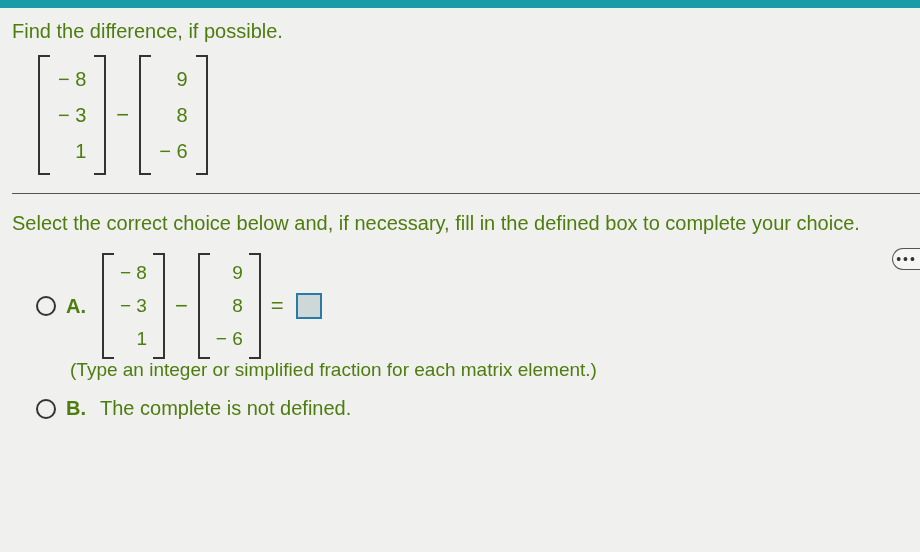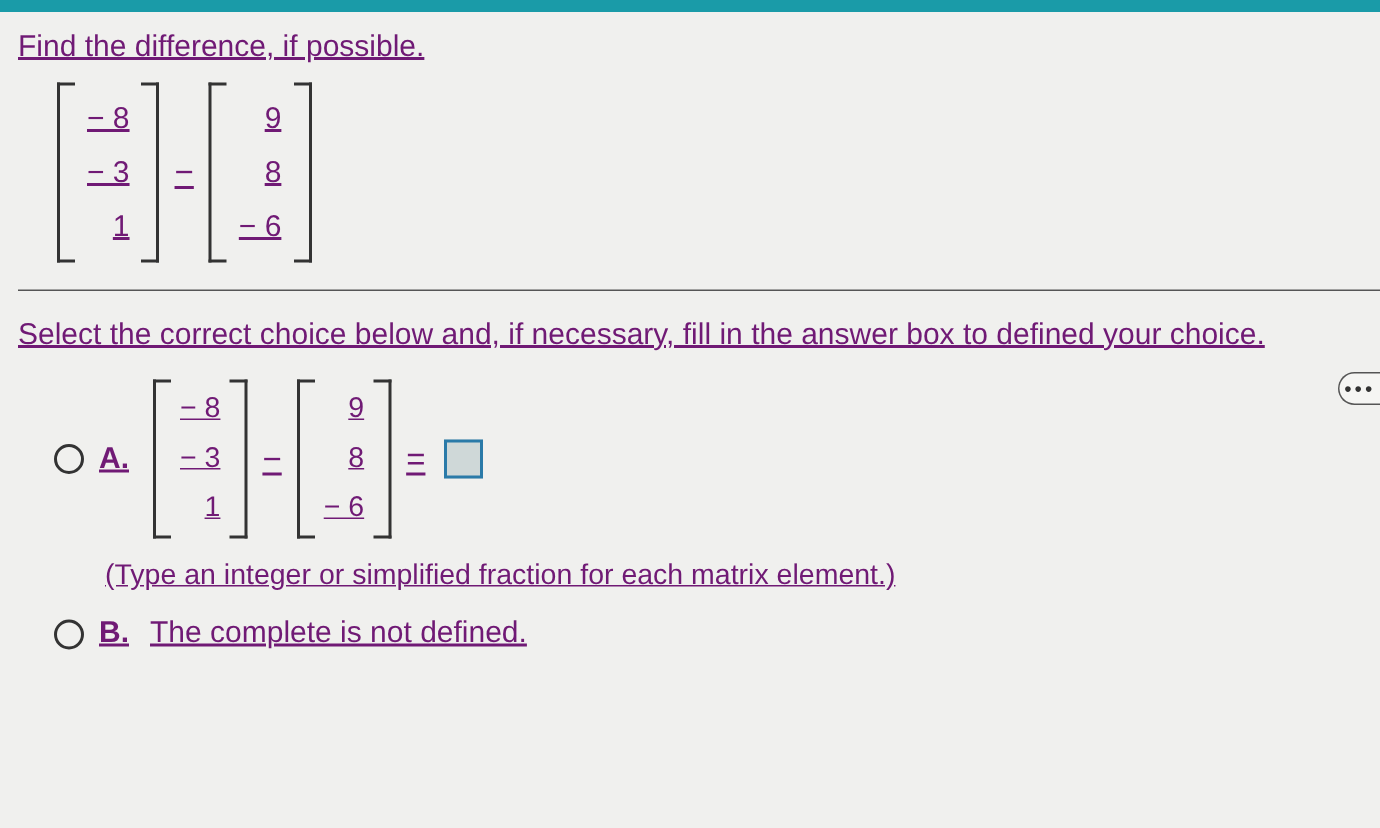--- a/index.html
+++ b/index.html
@@ -13,22 +13,21 @@
     overflow: hidden;
     position: relative;
   }
   .top-bar {
     height: 8px;
     background: #1a9ba8;
     width: 100%;
   }
   .content {
     padding: 12px 0 0 12px;
-    color: #701a75;
-    text-decoration: underline;
+    color: #4d7c0f;
   }
   .question-text {
     font-size: 20px;
     margin-bottom: 12px;
   }
   .matrix-row {
     display: flex;
     align-items: center;
     margin-left: 24px;
     margin-bottom: 6px;
@@ -110,21 +109,21 @@
   .answer-box {
     width: 26px;
     height: 26px;
     border: 2px solid #2a7aa8;
     background: #cfd8d8;
     margin-left: 4px;
   }
   .hint {
     font-size: 19px;
     margin-left: 58px;
-    margin-top: 14px;
+    margin-top: 0;
   }
   .choice-b {
     display: flex;
     align-items: center;
     margin-left: 24px;
     margin-top: 16px;
   }
   .choice-b-text {
     font-size: 20px;
   }
@@ -157,21 +156,21 @@
         <span class="cell">9</span>
         <span class="cell">8</span>
         <span class="cell">− 6</span>
       </span>
       <span class="bracket right"></span>
     </span>
   </div>
 
   <hr class="divider">
 
-  <div class="instruction">Select the correct choice below and, if necessary, fill in the answer box to defined your choice.</div>
+  <div class="instruction">Select the correct choice below and, if necessary, fill in the defined box to complete your choice.</div>
 
   <div class="choice-row">
     <span class="radio"></span>
     <span class="choice-label">A.</span>
 
     <span class="matrix small">
       <span class="bracket left"></span>
       <span class="matrix-col">
         <span class="cell">− 8</span>
         <span class="cell">− 3</span>

